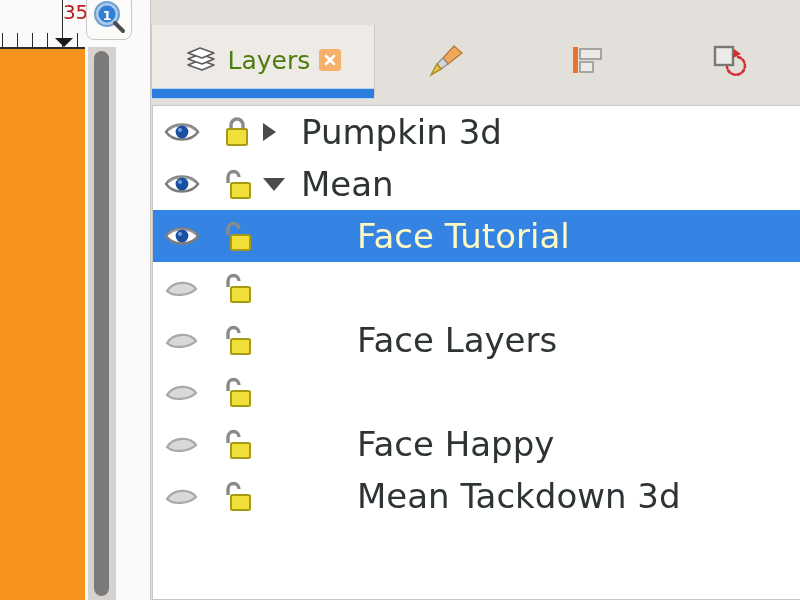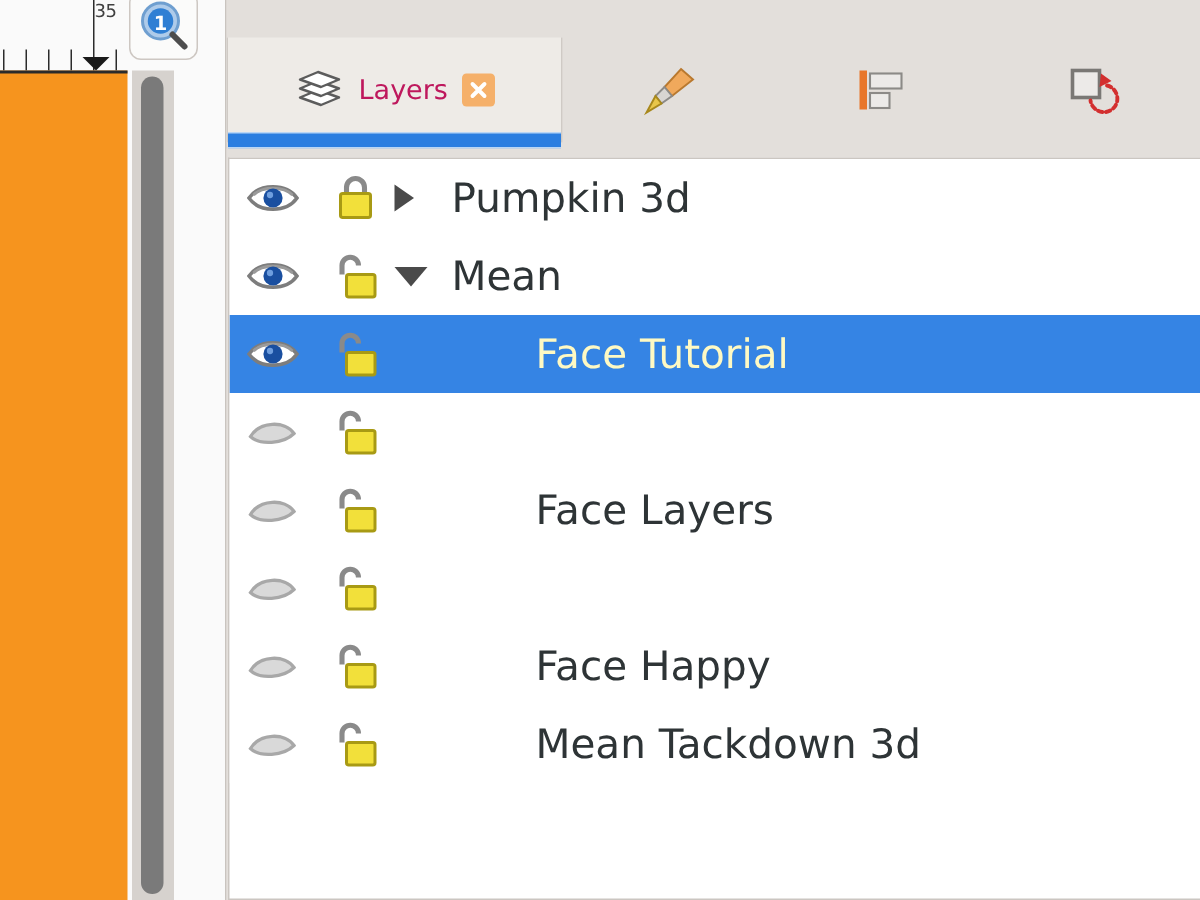--- a/index.html
+++ b/index.html
@@ -23,21 +23,21 @@
     background: #fafafa;
   }
   .ruler-tick {
     position: absolute; bottom: 0; width: 1px;
     background: #2b2b2b;
   }
   .ruler-tick.small { height: 14px; }
   .ruler-tick.major { height: 47px; }
   #ruler-label {
     position: absolute; left: 63px; top: 0px;
-    font-size: 12px; color: #404040;
+    font-size: 20px; color: #b91c1c;
     letter-spacing: -0.3px;
   }
   #ruler-marker {
     position: absolute; left: 55px; bottom: 0px;
     width: 0; height: 0;
     border-left: 9px solid transparent;
     border-right: 9px solid transparent;
     border-top: 9px solid #1a1a1a;
   }
   #canvas-doc {
@@ -110,21 +110,21 @@
     height: 9px;
     background: #2b7ee0;
     border-top: 1px solid #b9d6f5;
     border-bottom: 1px solid #b9d6f5;
   }
   #tab-layers { width: 224px; }
   #tab-brush  { width: 142px; }
   #tab-align  { width: 142px; }
   #tab-transform { width: 142px; }
   .tab-label {
-    font-size: 18px; color: #be185d;
+    font-size: 25px; color: #4d7c0f;
     white-space: nowrap;
   }
   .tab-close {
     width: 22px; height: 22px;
     background: #f5b06a;
     border-radius: 3px;
     display: flex; align-items: center; justify-content: center;
     flex: none;
   }
 
@@ -161,21 +161,21 @@
     width: 52px;
     display: flex; align-items: center; justify-content: center;
     flex: none;
   }
   .cell-twisty {
     width: 38px;
     display: flex; align-items: center; justify-content: flex-start;
     flex: none;
   }
   .row-label {
-    font-size: 27px;
+    font-size: 34px;
     color: #2e3436;
     white-space: nowrap;
   }
   .row.selected .row-label { color: #fef9c3; }
   .row.child .cell-twisty { width: 38px; }
   .row.child .row-label { margin-left: 56px; }
 
   .twisty-right {
     width: 0; height: 0;
     border-top: 9px solid transparent;

